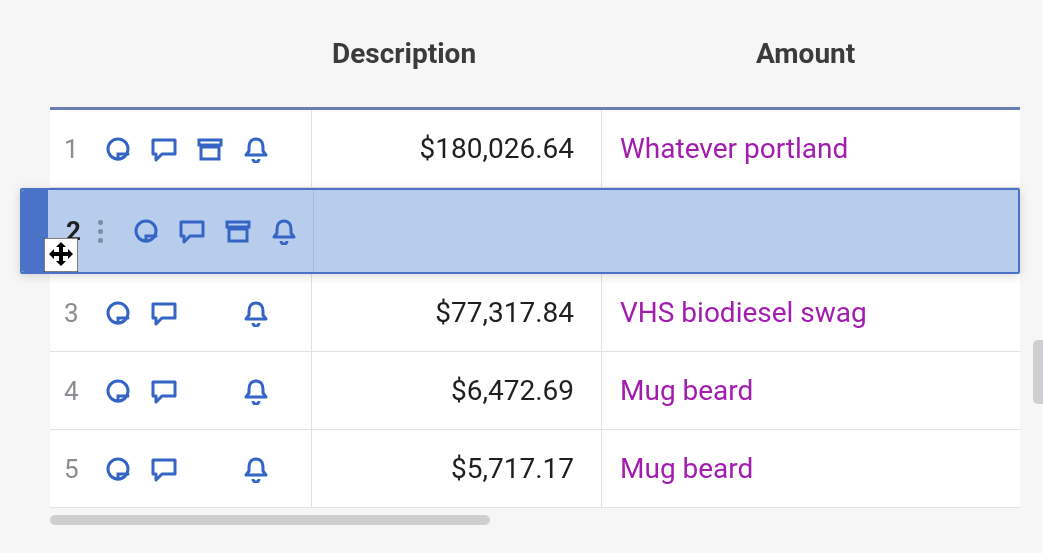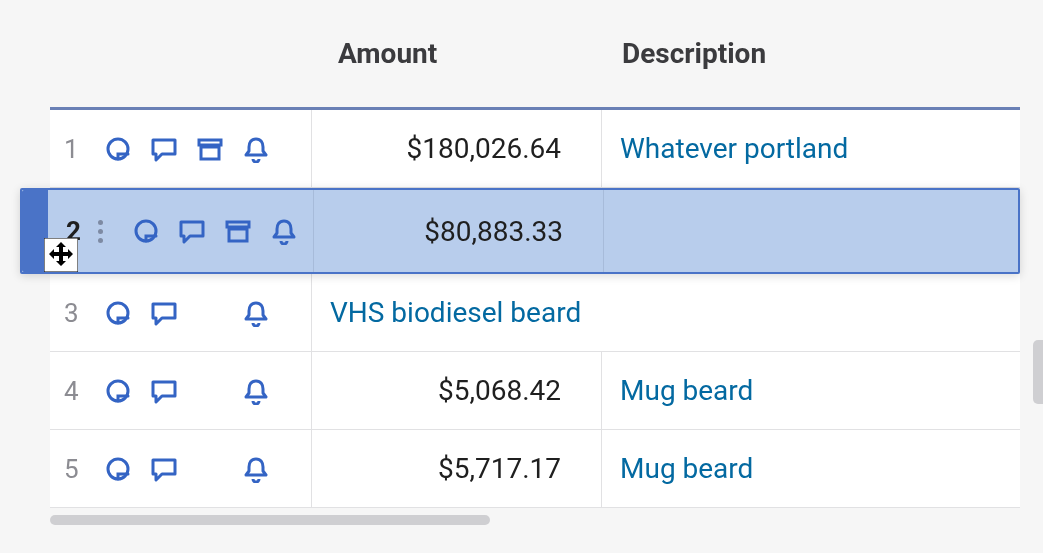--- a/index.html
+++ b/index.html
@@ -112,32 +112,32 @@
       justify-content: center;
     }
     .icon svg { display: block; }
 
     .amount-cell {
       width: 290px;
       height: 100%;
       display: flex;
       align-items: center;
       justify-content: flex-end;
-      padding-right: 40px;
+      padding-right: 27px;
       font-size: 28px;
       color: #1f1f1f;
       border-right: 1px solid #e1e1e3;
     }
     .row.selected .amount-cell { border-right: 1px solid #a7bbda; }
 
     .desc-cell {
       flex: 1;
       padding-left: 18px;
       font-size: 28px;
-      color: #0369a1;
+      color: #a21caf;
     }
 
     .move-cursor {
       position: absolute;
       left: 44px;
       top: 238px;
       width: 34px;
       height: 34px;
       z-index: 50;
       pointer-events: none;
@@ -198,22 +198,22 @@
       <rect x="0" y="0" width="34" height="34" fill="#ffffff" stroke="#000" stroke-width="1"></rect>
       <path d="M17 4 l-5 5 h3 v5 h-5 v-3 l-5 5 l5 5 v-3 h5 v5 h-3 l5 5 l5-5 h-3 v-5 h5 v3 l5-5 l-5-5 v3 h-5 v-5 h3 z" fill="#000"></path>
     </g>
   </defs>
 </svg>
 
 <div class="table-wrap">
 
   <div class="header-row">
     <div class="header-gutter"></div>
+    <div class="header-cell header-description">Description</div>
     <div class="header-cell header-amount">Amount</div>
-    <div class="header-cell header-description">Description</div>
   </div>
 
   <div class="data-rows" id="rows-container">
       <div class="row">
         <div class="gutter">
           <span class="row-num">1</span>
           <div class="icons">
             <span class="icon">
               <svg width="28" height="28" viewBox="0 0 28 28">
                 <use href="#ico-attach"></use>
@@ -263,21 +263,20 @@
                 <use href="#ico-archive"></use>
               </svg>
             </span>
             <span class="icon">
               <svg width="28" height="28" viewBox="0 0 28 28">
                 <use href="#ico-bell"></use>
               </svg>
             </span>
           </div>
         </div>
-        <div class="amount-cell">$80,883.33</div>
       </div>
       <div class="row">
         <div class="gutter">
           <span class="row-num">3</span>
           <div class="icons">
             <span class="icon">
               <svg width="28" height="28" viewBox="0 0 28 28">
                 <use href="#ico-attach"></use>
               </svg>
             </span>
@@ -287,21 +286,22 @@
               </svg>
             </span>
             <span class="icon"></span>
             <span class="icon">
               <svg width="28" height="28" viewBox="0 0 28 28">
                 <use href="#ico-bell"></use>
               </svg>
             </span>
           </div>
         </div>
-        <div class="desc-cell">VHS biodiesel beard</div>
+        <div class="amount-cell">$77,317.84</div>
+        <div class="desc-cell">VHS biodiesel swag</div>
       </div>
       <div class="row">
         <div class="gutter">
           <span class="row-num">4</span>
           <div class="icons">
             <span class="icon">
               <svg width="28" height="28" viewBox="0 0 28 28">
                 <use href="#ico-attach"></use>
               </svg>
             </span>
@@ -311,21 +311,21 @@
               </svg>
             </span>
             <span class="icon"></span>
             <span class="icon">
               <svg width="28" height="28" viewBox="0 0 28 28">
                 <use href="#ico-bell"></use>
               </svg>
             </span>
           </div>
         </div>
-        <div class="amount-cell">$5,068.42</div>
+        <div class="amount-cell">$6,472.69</div>
         <div class="desc-cell">Mug beard</div>
       </div>
       <div class="row">
         <div class="gutter">
           <span class="row-num">5</span>
           <div class="icons">
             <span class="icon">
               <svg width="28" height="28" viewBox="0 0 28 28">
                 <use href="#ico-attach"></use>
               </svg>

